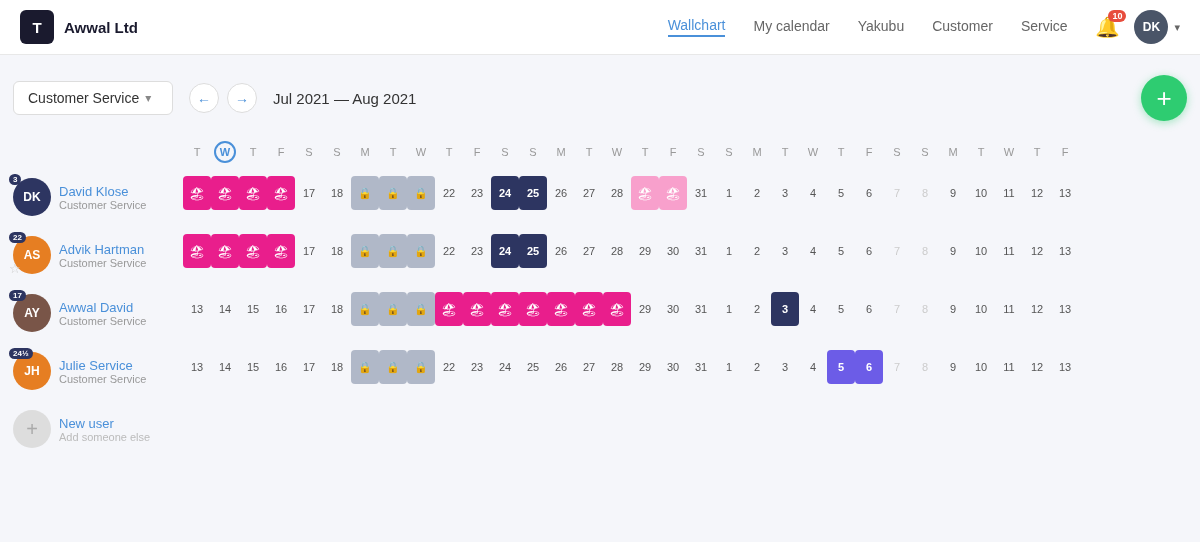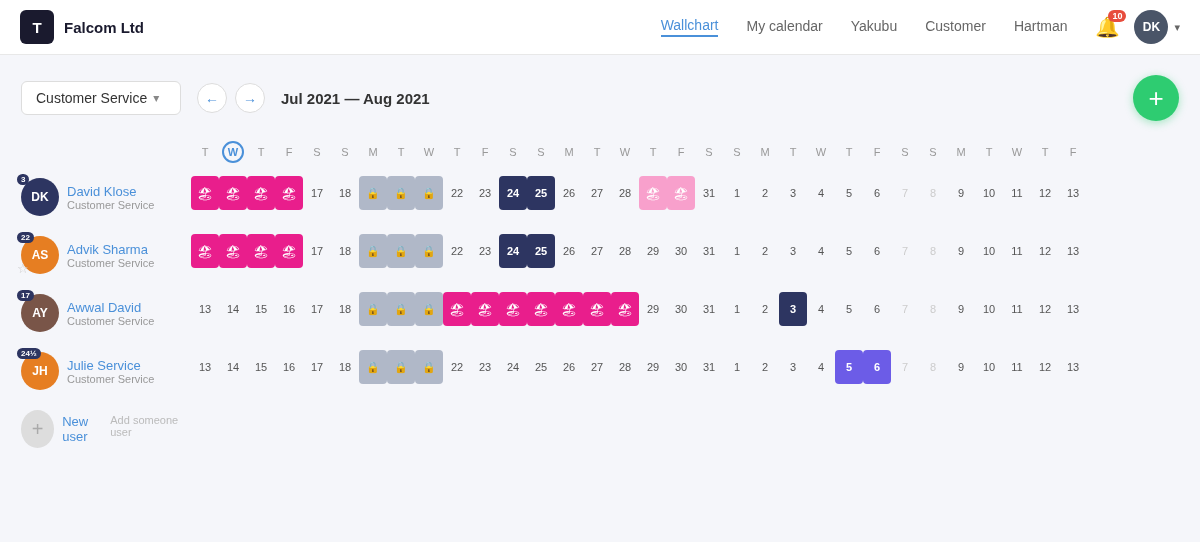--- a/index.html
+++ b/index.html
@@ -53,42 +53,42 @@
     }
     .user-avatar-btn {
       width: 34px; height: 34px; border-radius: 50%;
       background: #4a5568; color: #fff;
       display: flex; align-items: center; justify-content: center;
       font-size: 12px; font-weight: bold; cursor: pointer;
     }
     .chevron-icon { font-size: 11px; color: #666; margin-left: 2px; }
 
     
-    .main { padding: 20px 21px; }
+    .main { padding: 20px 13px; }
 
     
     .controls-row {
       display: flex; align-items: center; margin-bottom: 20px;
     }
     .dept-select {
       display: flex; align-items: center; gap: 6px;
       background: #fff; border: 1px solid #ddd; border-radius: 6px;
       padding: 8px 14px; cursor: pointer; min-width: 160px;
       font-size: 14px; color: #333;
     }
     .dept-chevron { color: #888; font-size: 12px; }
     .nav-arrows { display: flex; gap: 8px; margin: 0 16px; }
     .arrow-btn {
       width: 30px; height: 30px; border-radius: 50%;
       border: 1px solid #ddd; background: #fff;
       display: flex; align-items: center; justify-content: center;
       cursor: pointer; color: #4a90d9; font-size: 14px;
     }
     .date-range {
-      font-size: 15px; color: #333; font-weight: 700;
+      font-size: 15px; color: #333; font-weight: 400;
     }
     .add-btn {
       margin-left: auto;
       width: 46px; height: 46px; border-radius: 50%;
       background: #2ecc71; color: #fff; border: none;
       font-size: 26px; cursor: pointer;
       display: flex; align-items: center; justify-content: center;
       box-shadow: 0 2px 8px rgba(46,204,113,0.4);
     }
 
@@ -178,36 +178,36 @@
       display: flex; align-items: center; height: 52px;
     }
     .new-user-info {
       width: 170px; display: flex; align-items: center; gap: 8px;
     }
     .new-user-avatar {
       width: 38px; height: 38px; border-radius: 50%;
       background: #ddd; display: flex; align-items: center; justify-content: center;
       font-size: 20px; color: #aaa; cursor: pointer;
     }
-    .new-user-text { display: flex; flex-direction: row; }
+    .new-user-text { display: flex; flex-direction: column; }
     .new-user-name { font-size: 13px; color: #4a90d9; font-weight: 500; cursor: pointer; }
     .new-user-sub { font-size: 11px; color: #bbb; }
   </style>
 </head>
 <body>
 
 <div class="header">
   <div class="logo-icon">T</div>
-  <span class="company-name">Falcom Ltd</span>
+  <span class="company-name">Awwal Ltd</span>
   <nav class="nav">
     <a class="nav-item active">Wallchart</a>
     <a class="nav-item">My calendar</a>
     <a class="nav-item">Yakubu</a>
     <a class="nav-item">Customer</a>
-    <a class="nav-item">Hartman</a>
+    <a class="nav-item">Service</a>
   </nav>
   <div class="header-right">
     <div class="notif-btn">
       <span class="notif-icon">🔔</span>
       <span class="notif-badge">10</span>
     </div>
     <div style="display:flex;align-items:center;gap:4px">
       <div class="user-avatar-btn">DK</div>
       <span class="chevron-icon">▾</span>
     </div>
@@ -249,21 +249,21 @@
             </div>
           </div>
           <div class="employee-row">
             <div class="emp-info">
               <div class="emp-avatar-wrap">
                 <span class="emp-badge">22</span>
                 <div class="emp-avatar" style="background: rgb(230, 126, 34);">AS</div>
                 <span class="star-btn">☆</span>
               </div>
               <div class="emp-text">
-                <span class="emp-name">Advik Sharma</span>
+                <span class="emp-name">Advik Hartman</span>
                 <span class="emp-dept">Customer Service</span>
               </div>
             </div>
           </div>
           <div class="employee-row">
             <div class="emp-info">
               <div class="emp-avatar-wrap">
                 <span class="emp-badge">17</span>
                 <div class="emp-avatar" style="background: rgb(121, 85, 72);">AY</div>
               </div>
@@ -285,21 +285,21 @@
               </div>
             </div>
           </div>
         </div>
 
       <div class="new-user-row">
         <div class="new-user-info">
           <div class="new-user-avatar">+</div>
           <div class="new-user-text">
             <span class="new-user-name">New user</span>
-            <span class="new-user-sub">Add someone user</span>
+            <span class="new-user-sub">Add someone else</span>
           </div>
         </div>
       </div>
     </div>
 
     <div class="calendar-grid">
 
       <div class="day-headers" id="day-headers-row">
           <div class="day-cell">T</div>
           <div class="day-cell today-circle">

